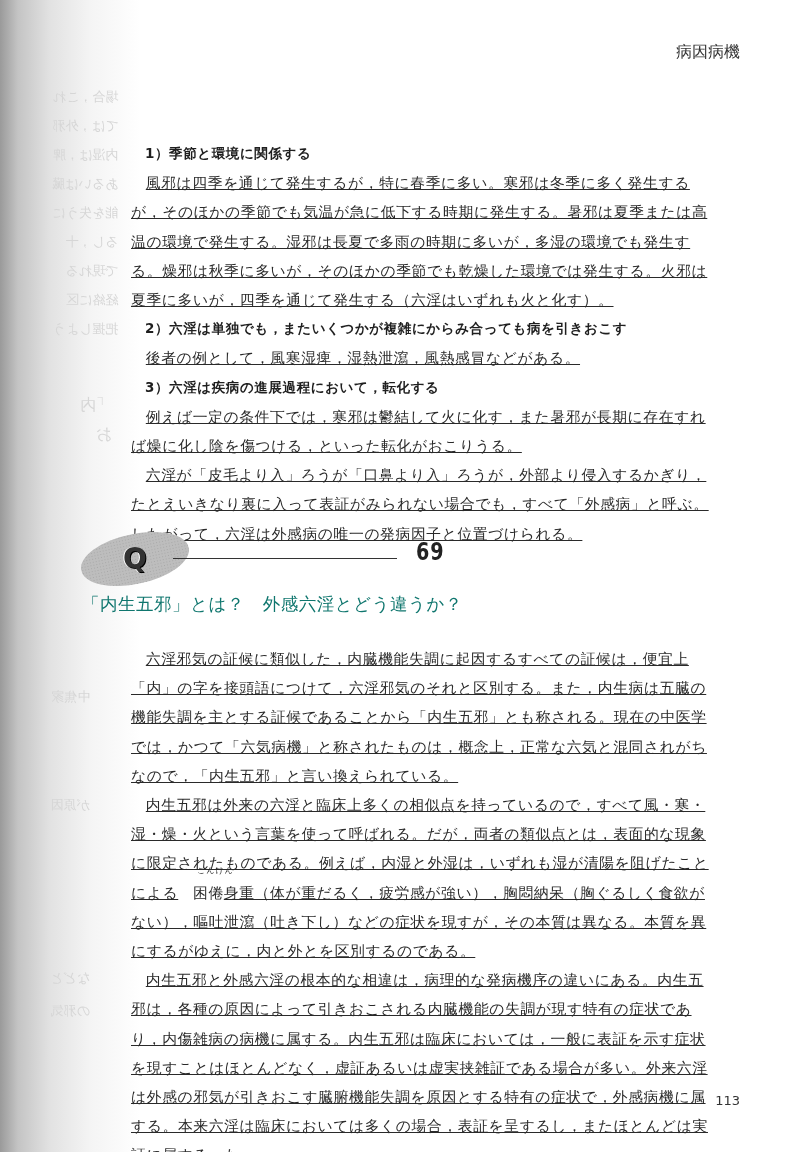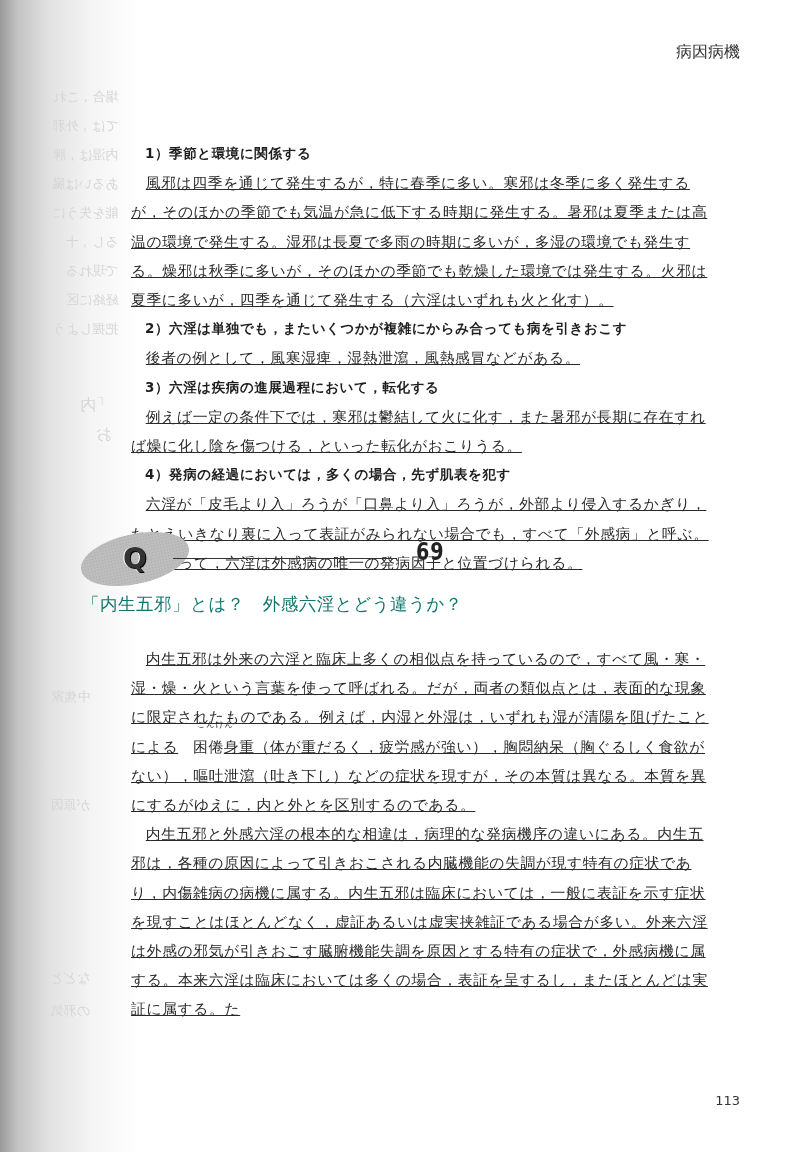--- a/index.html
+++ b/index.html
@@ -97,30 +97,30 @@
 
 <div class="running-head">病因病機</div>
 
 <div class="block" style="top:94px;margin-top:45px;">
   <p class="heading">1）季節と環境に関係する</p>
   <p class="para">風邪は四季を通じて発生するが，特に春季に多い。寒邪は冬季に多く発生するが，そのほかの季節でも気温が急に低下する時期に発生する。暑邪は夏季または高温の環境で発生する。湿邪は長夏で多雨の時期に多いが，多湿の環境でも発生する。燥邪は秋季に多いが，そのほかの季節でも乾燥した環境では発生する。火邪は夏季に多いが，四季を通じて発生する（六淫はいずれも火と化す）。</p>
   <p class="heading">2）六淫は単独でも，またいくつかが複雑にからみ合っても病を引きおこす</p>
   <p class="para">後者の例として，風寒湿痺，湿熱泄瀉，風熱感冒などがある。</p>
   <p class="heading">3）六淫は疾病の進展過程において，転化する</p>
   <p class="para">例えば一定の条件下では，寒邪は鬱結して火に化す，また暑邪が長期に存在すれば燥に化し陰を傷つける，といった転化がおこりうる。</p>
-  <p class="heading">4）発病の経過においては，多くの場合，先ず肌表を犯す</p>
   <p class="para">六淫が「皮毛より入」ろうが「口鼻より入」ろうが，外部より侵入するかぎり，たとえいきなり裏に入って表証がみられない場合でも，すべて「外感病」と呼ぶ。したがって，六淫は外感病の唯一の発病因子と位置づけられる。</p>
 </div>
 
 <div class="q-area">
   <div class="q-ellipse"></div>
   <div class="q-letter">Q</div>
   <div class="q-line"></div>
   <div class="q-number">69</div>
 </div>
 <div class="q-title">「内生五邪」とは？　外感六淫とどう違うか？</div>
 
 <div class="block" style="top:644px;">
+  <p class="para">六淫邪気の証候に類似した，内臓機能失調に起因するすべての証候は，便宜上「内」の字を接頭語につけて，六淫邪気のそれと区別する。また，内生病は五臓の機能失調を主とする証候であることから「内生五邪」とも称される。現在の中医学では，かつて「六気病機」と称されたものは，概念上，正常な六気と混同されがちなので，「内生五邪」と言い換えられている。</p>
   <p class="para"><span>内生五邪は外来の六淫と臨床上多くの相似点を持っているので，すべて風・寒・湿・燥・火という言葉を使って呼ばれる。だが，両者の類似点とは，表面的な現象に限定されたものである。例えば，内湿と外湿は，いずれも湿が清陽を阻げたことによる</span><span class="ruby-wrap"><span class="ruby-text">こんけん</span><span>困倦</span></span><span>身重（体が重だるく，疲労感が強い），胸悶納呆（胸ぐるしく食欲がない），嘔吐泄瀉（吐き下し）などの症状を現すが，その本質は異なる。本質を異にするがゆえに，内と外とを区別するのである。</span></p>
   <p class="para">内生五邪と外感六淫の根本的な相違は，病理的な発病機序の違いにある。内生五邪は，各種の原因によって引きおこされる内臓機能の失調が現す特有の症状であり，内傷雑病の病機に属する。内生五邪は臨床においては，一般に表証を示す症状を現すことはほとんどなく，虚証あるいは虚実挟雑証である場合が多い。外来六淫は外感の邪気が引きおこす臓腑機能失調を原因とする特有の症状で，外感病機に属する。本来六淫は臨床においては多くの場合，表証を呈するし，またほとんどは実証に属する。た</p>
 </div>
 
 <div class="page-number">113</div>
 
 </body></html>

